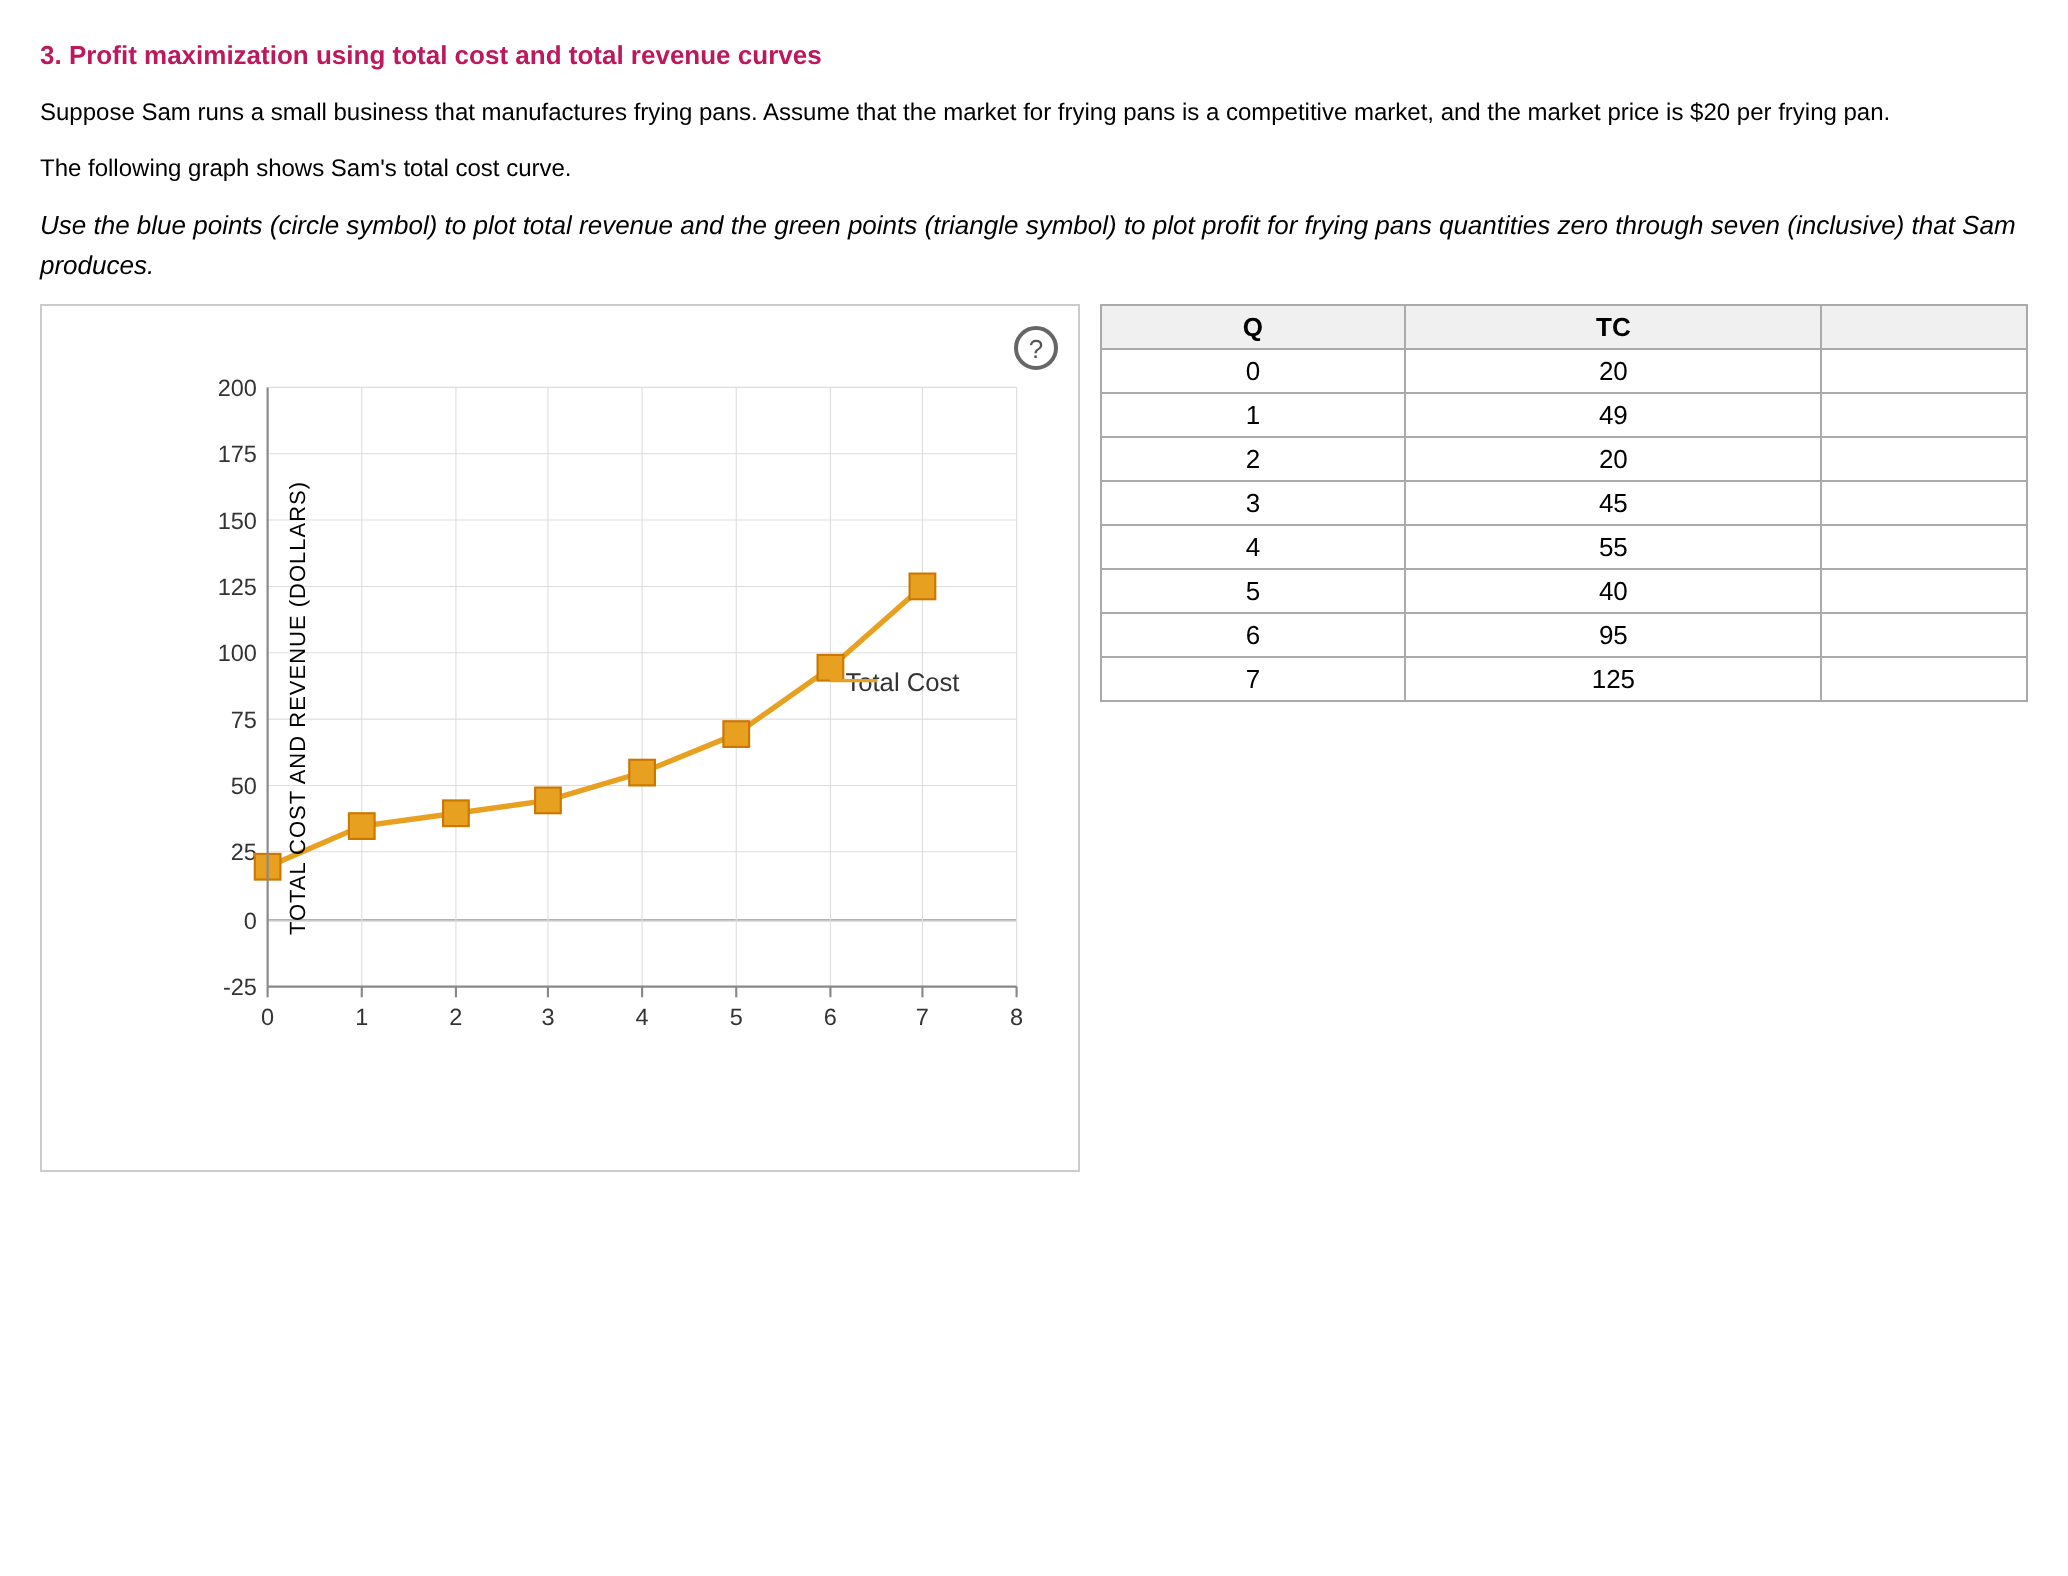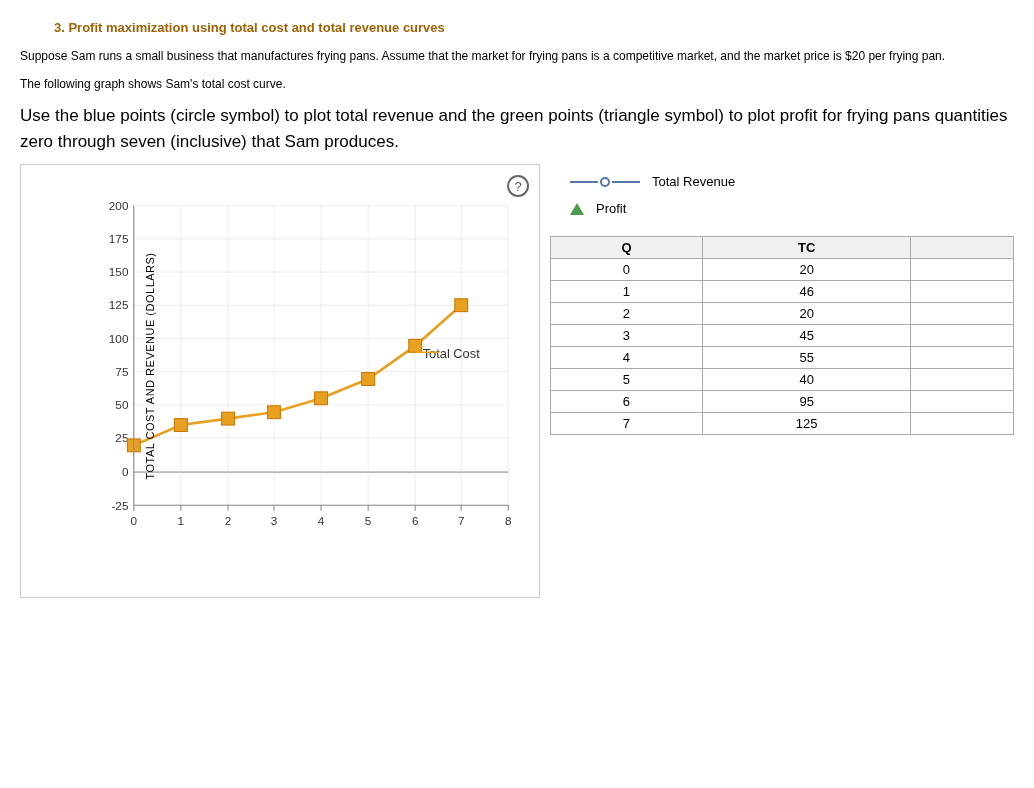--- a/index.html
+++ b/index.html
@@ -8,31 +8,31 @@
       font-size: 13px;
       background: #fff;
       color: #000;
       padding: 20px;
       width: 1034px;
     }
     .section-title {
       font-weight: bold;
       font-size: 13px;
       margin-bottom: 12px;
-      color: #a16207;
-      margin-left: 34px;
+      color: #be185d;
     }
     .paragraph {
       margin-bottom: 10px;
       line-height: 1.5;
       font-size: 12px;
     }
     .italic-paragraph {
+      font-style: italic;
       line-height: 1.5;
-      font-size: 17px;
+      font-size: 13px;
     }
     .content-area {
       display: flex;
       gap: 10px;
       margin-top: 10px;
     }
     .chart-container {
       position: relative;
       width: 520px;
       border: 1px solid #ccc;
@@ -250,54 +250,38 @@
           <line x1="40" y1="10" x2="40" y2="290" stroke="#888" stroke-width="1"></line>
           <line x1="40" y1="290" x2="390" y2="290" stroke="#888" stroke-width="1"></line>
         </svg>
 
       </div>
     </div>
   </div>
 
   <div class="right-panel">
 
-    <div class="legend-area">
-      <div class="legend-item">
-        <div class="legend-symbol-tr">
-          <span class="legend-line"></span>
-          <span class="legend-circle"></span>
-          <span class="legend-line"></span>
-        </div>
-        <span>Total Revenue</span>
-      </div>
-      <div class="legend-item">
-        <div style="width: 14px; display:flex; justify-content:center;">
-          <span class="legend-triangle"></span>
-        </div>
-        <span>Profit</span>
-      </div>
-    </div>
 
     <table class="data-table">
       <thead>
         <tr>
           <th>Q</th>
           <th>TC</th>
           <th></th>
         </tr>
       </thead>
       <tbody id="table-body">
       <tr>
     <td>0</td>
     <td>20</td>
     <td></td>
   </tr>
           <tr>
     <td>1</td>
-    <td>46</td>
+    <td>49</td>
     <td></td>
   </tr>
           <tr>
     <td>2</td>
     <td>20</td>
     <td></td>
   </tr>
           <tr>
     <td>3</td>
     <td>45</td>

